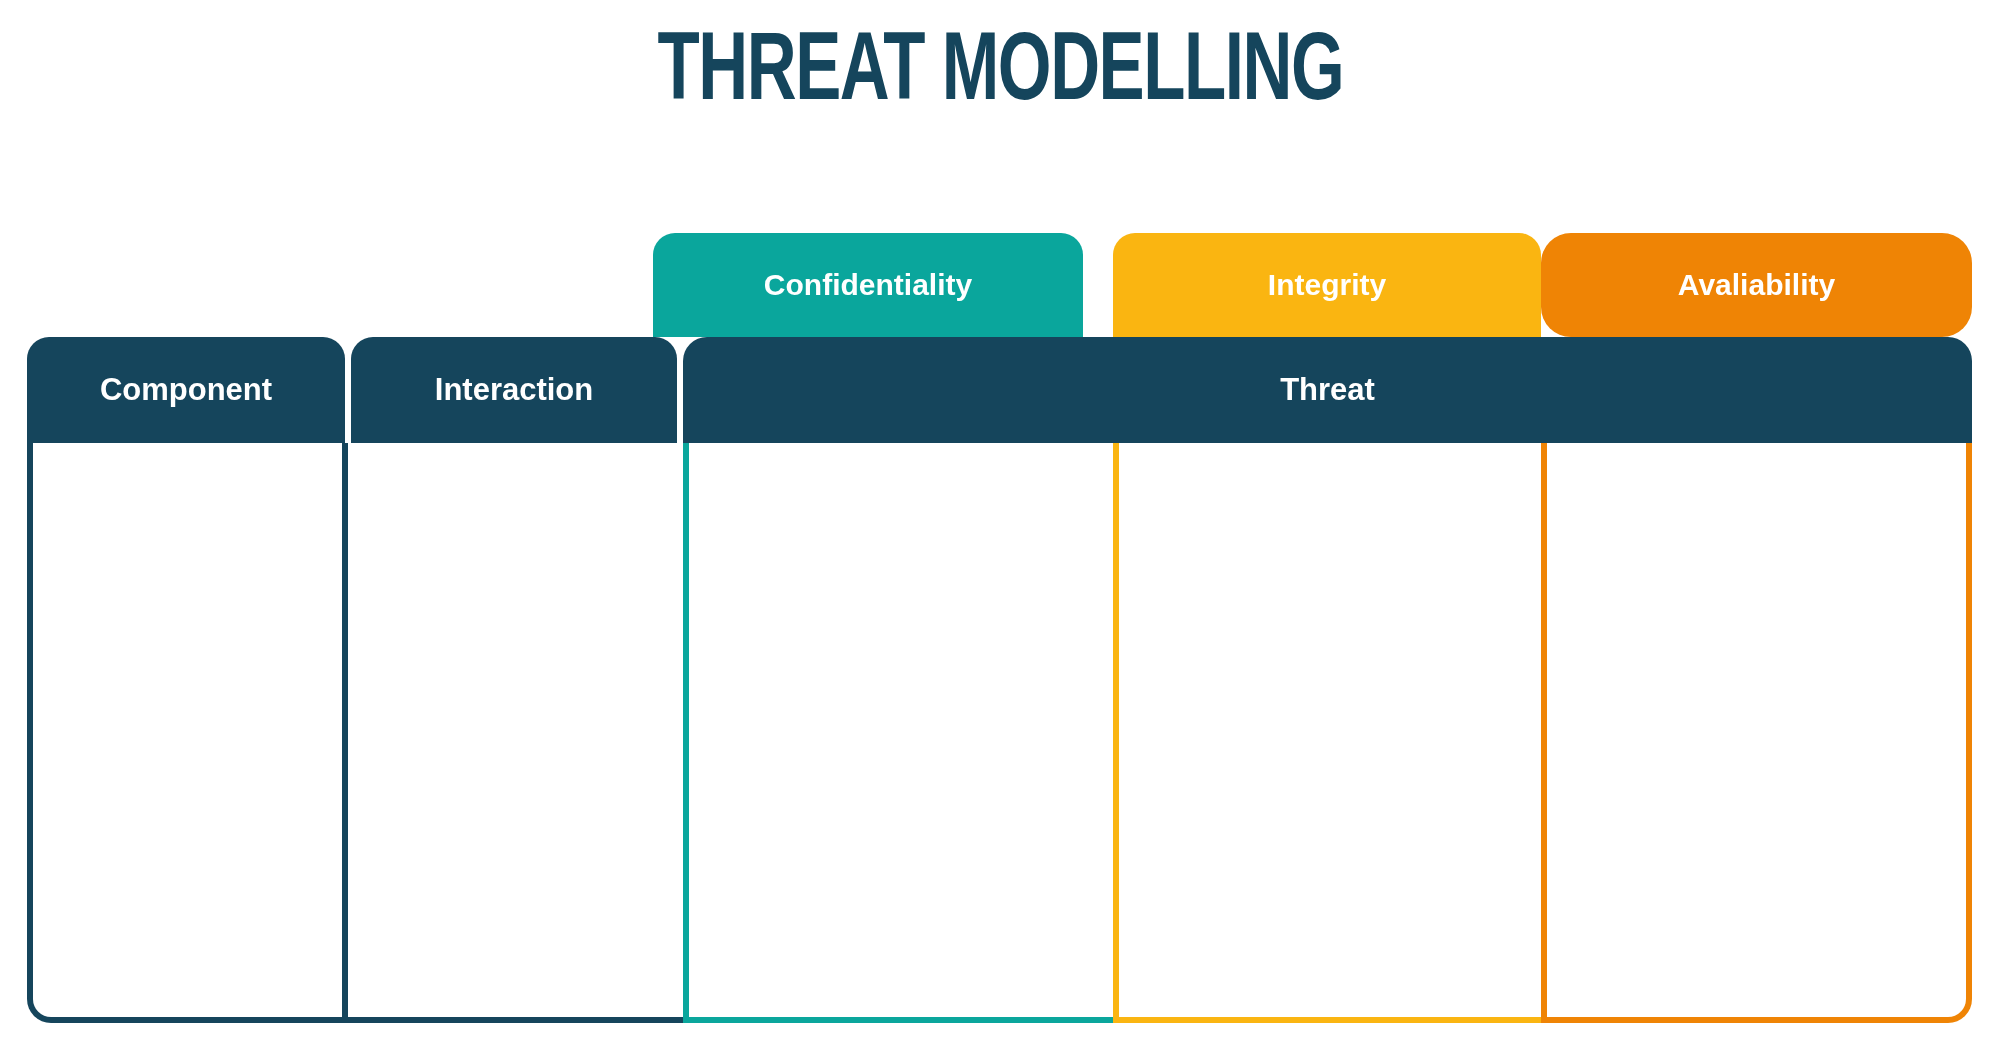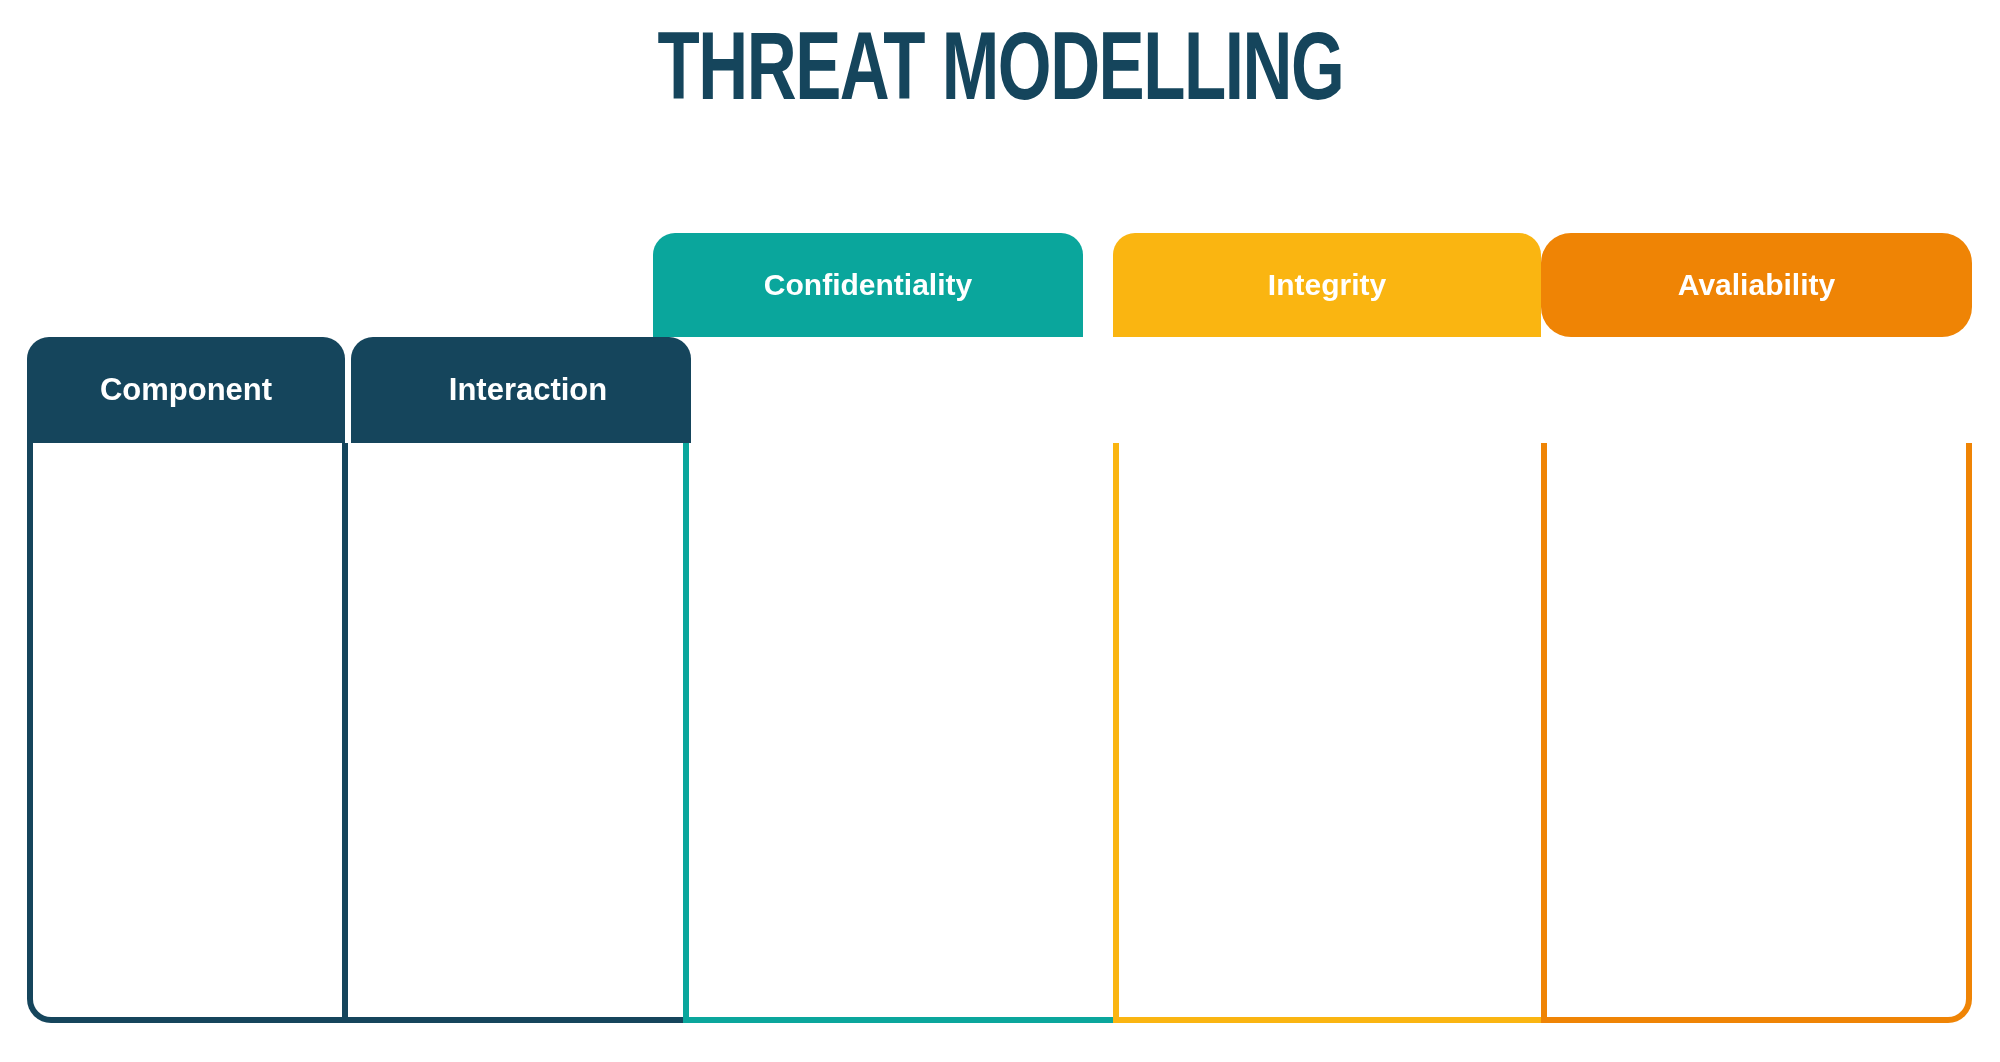--- a/index.html
+++ b/index.html
@@ -117,22 +117,25 @@
   <div class="tab tab-integrity" style="background-color: rgb(250, 181, 17);">
     <span>Integrity</span>
   </div>
   <div class="tab tab-availability" style="background-color: rgb(239, 132, 5);">
     <span>Avaliability</span>
   </div>
 
   <div class="hdr hdr-component" style="background-color: rgb(21, 69, 92);">
     <span>Component</span>
   </div>
-  <div class="hdr hdr-interaction" style="background-color: rgb(21, 69, 92); padding-left: 14px;">
+  <div class="hdr hdr-interaction" style="background-color: rgb(21, 69, 92);">
     <span>Interaction</span>
+  </div>
+  <div class="hdr hdr-threat" style="background-color: rgb(21, 69, 92);">
+    <span>Threat</span>
   </div>
 
   <div class="cell cell-component" style="border-color: rgb(21, 69, 92);"></div>
   <div class="cell cell-interaction" style="border-color: rgb(21, 69, 92);"></div>
   <div class="cell cell-confidentiality" style="border-color: rgb(10, 166, 156);"></div>
   <div class="cell cell-integrity" style="border-color: rgb(250, 181, 17);"></div>
   <div class="cell cell-availability" style="border-color: rgb(239, 132, 5);"></div>
 
 </div>
 

